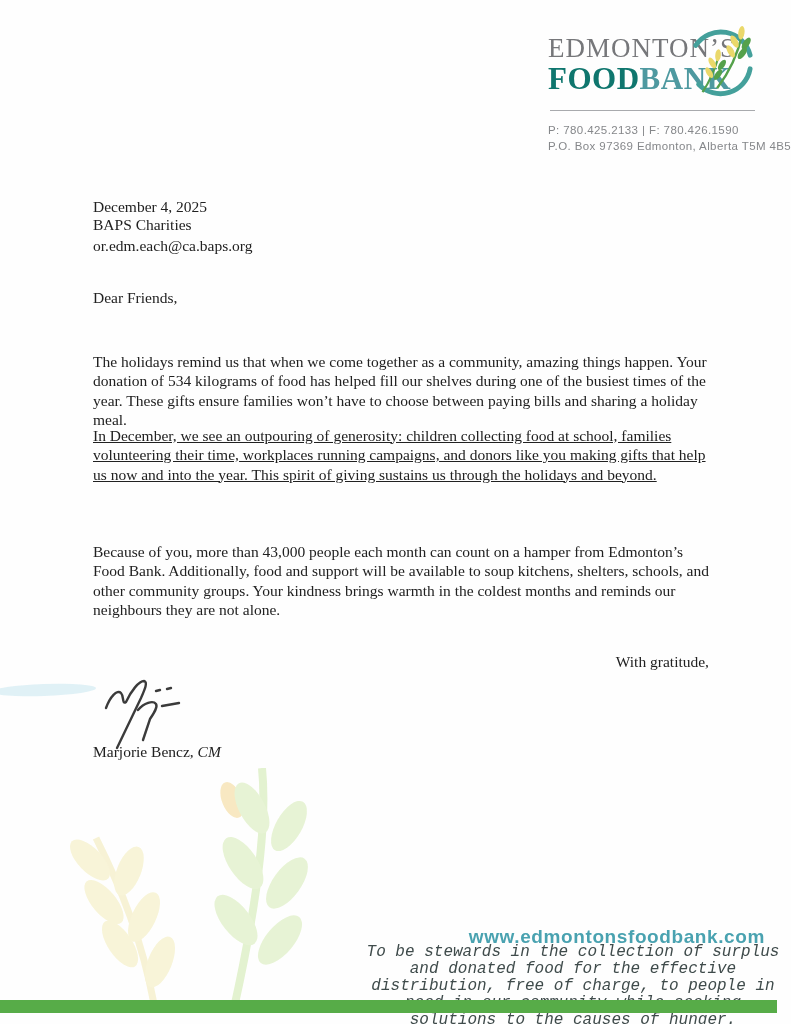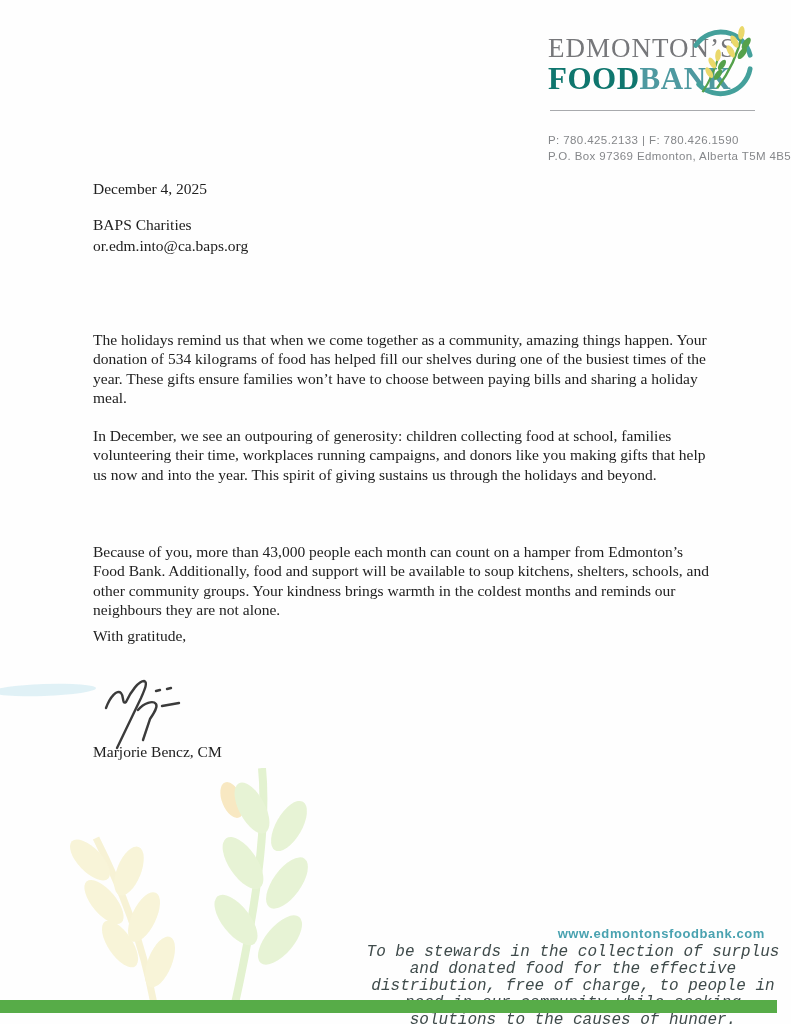--- a/index.html
+++ b/index.html
@@ -44,49 +44,49 @@
     width: 68px;
     height: 82px;
   }
   .header-rule {
     margin-top: 14px;
     border: none;
     border-top: 1.5px solid #a8aaad;
     width: 205px;
   }
   .contact-block {
-    margin-top: 22px;
+    margin-top: 12px;
     font-family: "Liberation Sans", sans-serif;
     font-size: 11.5px;
     letter-spacing: 0.4px;
     color: #85878a;
     line-height: 15.5px;
     white-space: nowrap;
   }
 
   
   .abs { position: absolute; left: 93px; }
   .body-text {
     width: 616px;
     font-size: 15.5px;
     line-height: 19.5px;
     color: #212121;
   }
-  .date-line   { top: 179px; }
+  .date-line   { top: 197px; }
   .recipient   { top: 215px; line-height: 20.5px; font-family: Liberation Serif, serif; }
   .salutation  { top: 288px; }
-  .para-1 { top: 314px; }
-  .para-2 { top: 410px; }
+  .para-1 { top: 336px; }
+  .para-2 { top: 410px; text-decoration: underline; }
   .para-3 { top: 526px; }
   .para-4 { top: 595px; }
-  .closing { top: 626px; }
+  .closing { top: 652px; text-align: right; }
   .signature-svg { position: absolute; left: 98px; top: 676px; }
   .signer-name  { top: 742px; }
   .signer-title { top: 762px; }
-  .credential { }
+  .credential { font-style: italic; }
 
   
   .watermark { position: absolute; left: 0px; top: 768px; opacity: 0.85; }
   .brush-stroke {
     position: absolute;
     left: -8px;
     top: 684px;
     width: 104px;
     height: 12px;
     border-radius: 50%;
@@ -94,21 +94,21 @@
     transform: rotate(-2deg);
     opacity: 0.8;
   }
 
   
   .website-link {
     position: absolute;
     right: 26px;
     top: 926px;
     font-family: "Liberation Sans", sans-serif;
-    font-size: 13px;
+    font-size: 19px;
     font-weight: 600;
     letter-spacing: 0.6px;
     color: #49a2b0;
     text-decoration: none;
     cursor: pointer;
   }
   .mission {
     position: absolute;
     left: 358px;
     top: 944px;
@@ -186,23 +186,24 @@
     <div class="contact-block">
       <div>P: 780.425.2133 | F: 780.426.1590</div>
       <div>P.O. Box 97369 Edmonton, Alberta T5M 4B5</div>
     </div>
   </div>
 
   <div class="abs body-text date-line">December 4, 2025</div>
 
   <div class="abs body-text recipient">
     <div>BAPS Charities</div>
-    <div>or.edm.into@ca.baps.org</div>
+    <div>or.edm.each@ca.baps.org</div>
   </div>
 
+  <div class="abs body-text salutation">Dear Friends,</div>
 
   <p class="abs body-text para-1">The holidays remind us that when we come together as a community, amazing things happen. Your donation of 534 kilograms of food has helped fill our shelves during one of the busiest times of the year. These gifts ensure families won’t have to choose between paying bills and sharing a holiday meal.</p>
   <p class="abs body-text para-2">In December, we see an outpouring of generosity: children collecting food at school, families volunteering their time, workplaces running campaigns, and donors like you making gifts that help us now and into the year. This spirit of giving sustains us through the holidays and beyond.</p>
   <p class="abs body-text para-3">Because of you, more than 43,000 people each month can count on a hamper from Edmonton’s Food Bank. Additionally, food and support will be available to soup kitchens, shelters, schools, and other community groups. Your kindness brings warmth in the coldest months and reminds our neighbours they are not alone.</p>
 
   <div class="abs body-text closing">With gratitude,</div>
 
   <svg class="signature-svg" width="115" height="80" viewBox="0 0 115 80">
     <g stroke="#3b3b3b" stroke-width="2.4" fill="none" stroke-linecap="round">
       <path d="M8 32 C12 21 19 13 23 17 C26 20 24 29 28 26 C33 15 41 5 46 5 C50 6 47 13 43 22 L19 72"></path>

